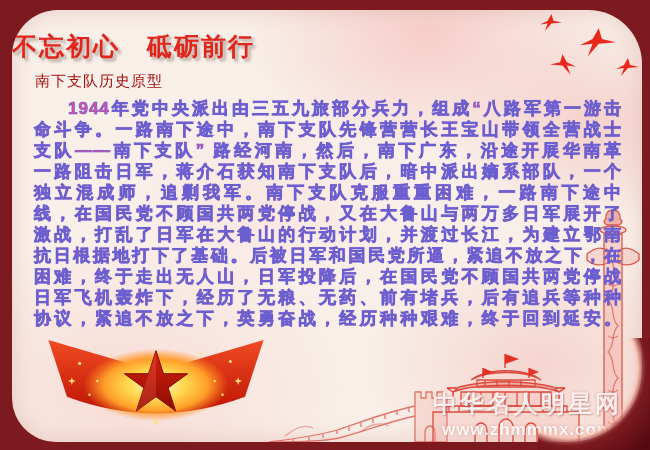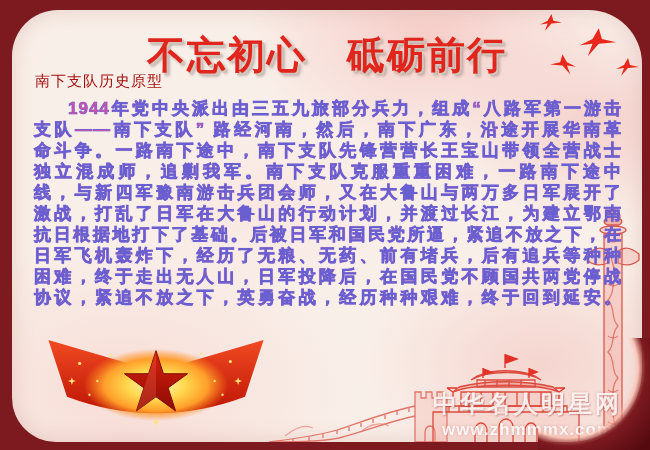--- a/index.html
+++ b/index.html
@@ -25,21 +25,21 @@
       radial-gradient(320px 210px at 18% 88%, rgba(248,214,208,0.75), rgba(248,214,208,0) 72%),
       radial-gradient(260px 170px at 84% 82%, rgba(242,190,184,0.55), rgba(242,190,184,0) 70%),
       radial-gradient(180px 120px at 40% 45%, rgba(250,225,220,0.6),  rgba(250,225,220,0) 75%),
       #f9efe9;
     box-shadow:inset 0 0 22px rgba(186,122,112,0.28);
     overflow:hidden;
     z-index:2;
   }
   .title {
     position:absolute; left:0; top:20px; width:100%;
-    text-align:center; font-size:38px; font-weight:bold;
+    text-align:left; font-size:25px; font-weight:bold;
     letter-spacing:2px; white-space:pre;
     color:#e2251c;
     text-shadow:2px 2px 0 #cfc5bb, 3px 3px 3px rgba(100,80,70,0.45);
     z-index:10;
   }
   .subtitle {
     position:absolute; left:23px; top:62px;
     font-size:15px; font-weight:normal; color:#a31110;
     letter-spacing:1px; z-index:10;
   }
@@ -96,28 +96,29 @@
     </svg>
   <svg class="bird" style="left:614px; top:2px;" width="18" height="15" viewBox="0 0 23 19">
       <path d="M12 0 L8 7 L0 11 L8 10 L5 18 L12 10 L23 9 L14 7 Z" fill="#e8281b" transform="translate(23,0) scale(-1,1)"></path>
     </svg>
 
   <div class="title">不忘初心　砥砺前行</div>
   <div class="subtitle">南下支队历史原型</div>
 
   <div class="body-text">
     <div class="line first">1944年党中央派出由三五九旅部分兵力，组成“八路军第一游击</div>
+    <div class="line">命斗争。一路南下途中，南下支队先锋营营长王宝山带领全营战士</div>
     <div class="line">支队——南下支队” 路经河南，然后，南下广东，沿途开展华南革</div>
-    <div class="line">命斗争。一路南下途中，南下支队先锋营营长王宝山带领全营战士</div>
+    <div class="line">一路阻击日军，蒋介石获知南下支队后，暗中派出嫡系部队，一个</div>
     <div class="line">独立混成师，追剿我军。南下支队克服重重困难，一路南下途中</div>
-    <div class="line">线，与新四军豫南游击兵团会师，又在大鲁山与两万多日军展开了</div>
+    <div class="line">线，在国民党不顾国共两党停战，又在大鲁山与两万多日军展开了</div>
     <div class="line">激战，打乱了日军在大鲁山的行动计划，并渡过长江，为建立鄂南</div>
     <div class="line">抗日根据地打下了基础。后被日军和国民党所逼，紧追不放之下，在</div>
+    <div class="line">困难，终于走出无人山，日军投降后，在国民党不顾国共两党停战</div>
     <div class="line">日军飞机轰炸下，经历了无粮、无药、前有堵兵，后有追兵等种种</div>
-    <div class="line">困难，终于走出无人山，日军投降后，在国民党不顾国共两党停战</div>
     <div class="line">协议，紧追不放之下，英勇奋战，经历种种艰难，终于回到延安。</div>
   </div>
 
   <svg class="deco great-wall" viewBox="0 0 190 58" fill="none" stroke="#e0756a" stroke-width="1.3">
     <path d="M150 14 l0 -6 6 0 0 6 5 0 0 -6 6 0 0 6 5 0 0 -6 6 0 0 6 4 0 0 44 -32 0 Z" fill="rgba(240,170,160,0.25)"></path>
     <path d="M160 58 l0 -10 a5 6 0 0 1 10 0 l0 10"></path>
     <path d="M150 22 C122 28 96 38 72 46 C52 52 28 55 4 58"></path>
     <path d="M150 32 C122 38 98 48 74 54 C56 58 30 58 8 58"></path>
     <path d="M144 24 l0 4 M132 27 l0 4 M120 31 l0 4 M108 35 l0 4 M96 39 l0 4 M84 43 l0 4 M72 46 l0 4 M58 50 l0 4 M44 53 l0 4 M28 55 l0 3"></path>
     <path d="M20 52 C30 44 40 40 48 44 M96 48 C104 40 116 38 124 42" stroke="rgba(224,117,106,0.6)"></path>

